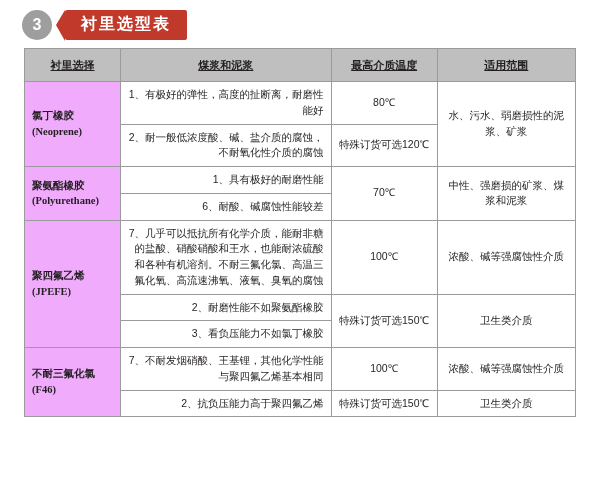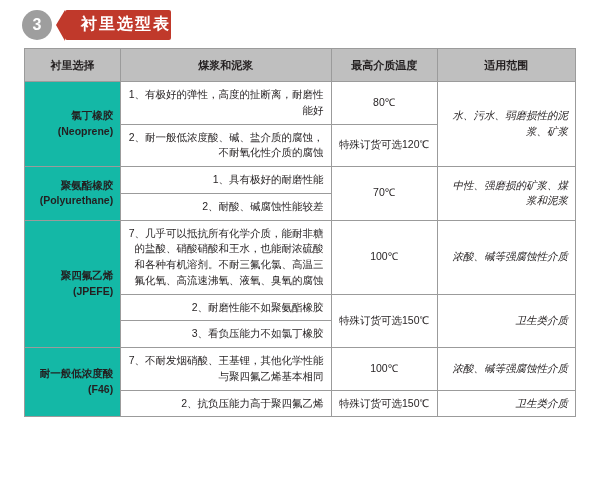--- a/index.html
+++ b/index.html
@@ -36,21 +36,21 @@
     justify-content: center;
     flex: 0 0 auto;
   }
   .title-tab {
     margin-left: 13px;
     background: #c0392b;
     color: #ffffff;
     font-size: 16px;
     font-weight: bold;
     letter-spacing: 2px;
-    padding: 5px 0 6px 16px;
+    padding: 5px 16px 6px 16px;
     line-height: 1.15;
     border-radius: 2px;
     position: relative;
     font-family: Liberation Serif, serif;
   }
   .title-tab::before {
     content: "";
     position: absolute;
     left: -9px;
     top: 0;
@@ -79,45 +79,46 @@
     line-height: 1.5;
   }
   table.spec thead th {
     background: #bfbfbf;
     color: #231f20;
     font-size: 11px;
     font-weight: bold;
     text-align: center;
     height: 26px;
     padding: 3px 4px;
+    text-decoration: underline;
   }
   .col-name   { width: 96px; }
   .col-perf   { width: 210px; }
   .col-temp   { width: 106px; }
   .col-range  { width: 138px; }
 
   td.name-cell {
-    text-align: right;
+    text-align: left;
     font-weight: bold;
     font-size: 11px;
     line-height: 1.55;
-    background: #14b8a6;
+    background: #f0abfc;
+    font-family: Liberation Serif, serif;
   }
   td.perf-cell {
     text-align: right;
     font-size: 10.5px;
   }
   td.temp-cell, td.range-cell {
     text-align: center;
     font-size: 10.5px;
     margin-top: 40px;
   }
   td.range-cell {
-    text-align: right;
-    font-style: italic;
+    text-align: center;
   }
 </style>
 </head>
 <body>
 
 <div class="header">
   <div class="badge-circle">3</div>
   <div class="title-tab">衬里选型表</div>
 </div>
 
@@ -154,42 +155,42 @@
         <tr>
           <td class="name-cell" rowspan="2">
             <div>聚氨酯橡胶</div>
             <div>(Polyurethane)</div>
           </td>
           <td class="perf-cell">1、具有极好的耐磨性能</td>
           <td class="temp-cell" rowspan="2">70℃</td>
           <td class="range-cell" rowspan="2">中性、强磨损的矿浆、煤浆和泥浆</td>
         </tr>
         <tr>
-          <td class="perf-cell">2、耐酸、碱腐蚀性能较差</td>
+          <td class="perf-cell">6、耐酸、碱腐蚀性能较差</td>
         </tr>
         <tr>
           <td class="name-cell" rowspan="3">
             <div>聚四氟乙烯</div>
             <div>(JPEFE)</div>
           </td>
           <td class="perf-cell">7、几乎可以抵抗所有化学介质，能耐非糖的盐酸、硝酸硝酸和王水，也能耐浓硫酸和各种有机溶剂。不耐三氟化氯、高温三氟化氧、高流速沸氧、液氧、臭氧的腐蚀</td>
           <td class="temp-cell" rowspan="1">100℃</td>
           <td class="range-cell" rowspan="1">浓酸、碱等强腐蚀性介质</td>
         </tr>
         <tr>
           <td class="perf-cell">2、耐磨性能不如聚氨酯橡胶</td>
           <td class="temp-cell" rowspan="2">特殊订货可选150℃</td>
           <td class="range-cell" rowspan="2">卫生类介质</td>
         </tr>
         <tr>
           <td class="perf-cell">3、看负压能力不如氯丁橡胶</td>
         </tr>
         <tr>
           <td class="name-cell" rowspan="2">
-            <div>耐一般低浓度酸</div>
+            <div>不耐三氟化氯</div>
             <div>(F46)</div>
           </td>
           <td class="perf-cell">7、不耐发烟硝酸、王基锂，其他化学性能与聚四氟乙烯基本相同</td>
           <td class="temp-cell" rowspan="1">100℃</td>
           <td class="range-cell" rowspan="1">浓酸、碱等强腐蚀性介质</td>
         </tr>
         <tr>
           <td class="perf-cell">2、抗负压能力高于聚四氟乙烯</td>
           <td class="temp-cell" rowspan="1">特殊订货可选150℃</td>
           <td class="range-cell" rowspan="1">卫生类介质</td>

